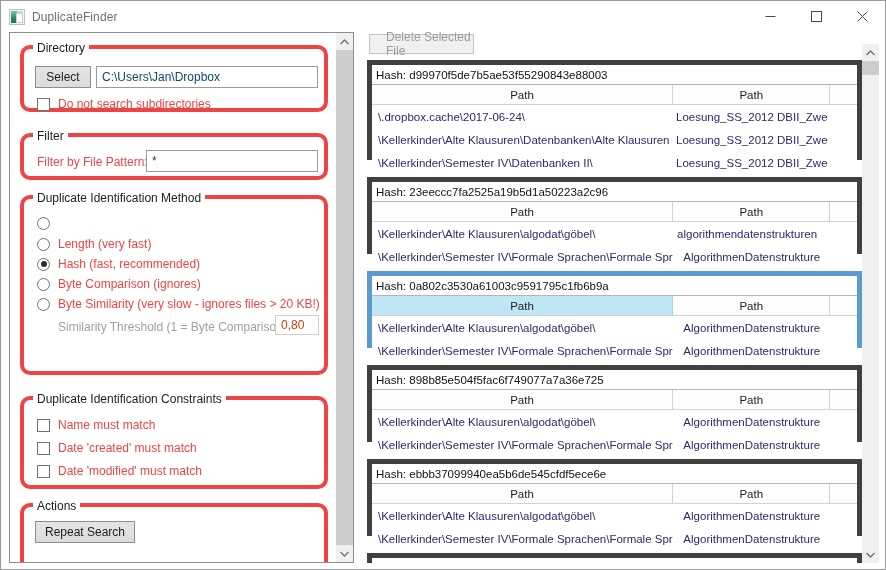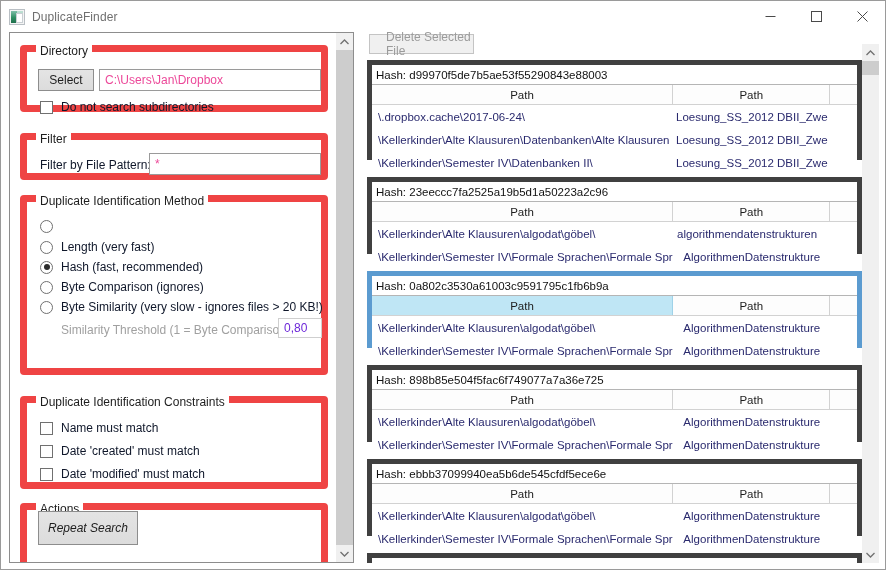--- a/index.html
+++ b/index.html
@@ -45,58 +45,58 @@
   
   .left-panel{
     position:absolute;left:8px;top:31px;width:345px;height:531px;
     box-sizing:border-box;border:1px solid #8d8d8d;background:#ffffff;
     overflow:hidden;
   }
   .left-inner{position:absolute;left:0;top:0;width:328px;height:529px;}
 
   .group{
     position:absolute;box-sizing:border-box;
-    border:7px solid #ef4444;border-radius:4px;
+    border:4px solid #ef4444;border-radius:10px;
   }
   .group > .legend{
     position:absolute;top:-8px;left:9px;background:#ffffff;
     padding:0 4px;font-size:12px;color:#1d1d1d;white-space:nowrap;
   }
 
   .btn{
     box-sizing:border-box;border:1px solid #8d8d8d;
     background:linear-gradient(180deg,#e4e4e4 0%,#dcdcdc 100%);
     font-family:"Liberation Sans", sans-serif;font-size:12px;color:#1d1d1d;
     display:flex;align-items:center;justify-content:center;
     padding:0;
   }
   .btn.disabled{color:#9b9b9b;background:#f0f0f0;border-color:#c4c4c4;}
 
   .tbox{
     box-sizing:border-box;border:1px solid #9a9a9a;background:#ffffff;
-    font-size:12px;color:#ec4899;display:flex;align-items:center;
+    font-size:12px;color:#0c4a6e;display:flex;align-items:center;
     padding-left:5px;
   }
-  .tbox.disabled{color:#6d28d9;border-color:#cfcfcf;}
+  .tbox.disabled{color:#c2410c;border-color:#cfcfcf;}
 
   .cb-row{position:absolute;display:flex;align-items:center;}
   .cbox{
     width:13px;height:13px;box-sizing:border-box;
     border:1px solid #707070;background:#ffffff;margin-right:8px;flex:none;
   }
   .rad{
     width:13px;height:13px;box-sizing:border-box;border-radius:50%;
     border:1px solid #707070;background:#ffffff;margin-right:8px;flex:none;
     position:relative;
   }
   .rad.on::after{
     content:"";position:absolute;left:2.5px;top:2.5px;width:6px;height:6px;
     border-radius:50%;background:#2b2b2b;
   }
-  .lbl{font-size:12px;color:#0f172a;white-space:nowrap;}
+  .lbl{font-size:12px;color:#ef4444;white-space:nowrap;}
   .lbl.dim{color:#a0a0a0;}
 
   
   .vscroll{
     position:absolute;box-sizing:border-box;background:#f0f0f0;
     width:17px;
   }
   .vscroll .arr{
     position:absolute;left:0;width:17px;height:17px;
     display:flex;align-items:center;justify-content:center;color:#606060;
@@ -251,21 +251,21 @@
           <span class="lbl">Date 'created' must match</span>
         </div>
         <div class="cb-row" style="left:13px;top:64px;">
           <span class="cbox"></span>
           <span class="lbl">Date 'modified' must match</span>
         </div>
       </div>
 
       <div class="group" style="left:10px;top:470px;width:308px;height:75px;">
         <span class="legend">Actions</span>
-        <div class="btn" style="position:absolute;left:11px;top:1px;width:100px;height:34px;font-style:italic;">
+        <div class="btn" style="position:absolute;left:11px;top:14px;width:100px;height:22px;">
           <span>Repeat Search</span>
         </div>
         <span class="lbl" style="position:absolute;left:30px;top:53px;">Displaying all found groups of duplicates (810) !</span>
       </div>
     </div>
 
     <div class="vscroll" style="right:0;top:0;height:529px;">
       <div class="arr up">
         <svg width="9" height="6" viewBox="0 0 9 6">
             <polyline points="0.5,5 4.5,1 8.5,5" fill="none" stroke="#707070" stroke-width="1.3"></polyline>

